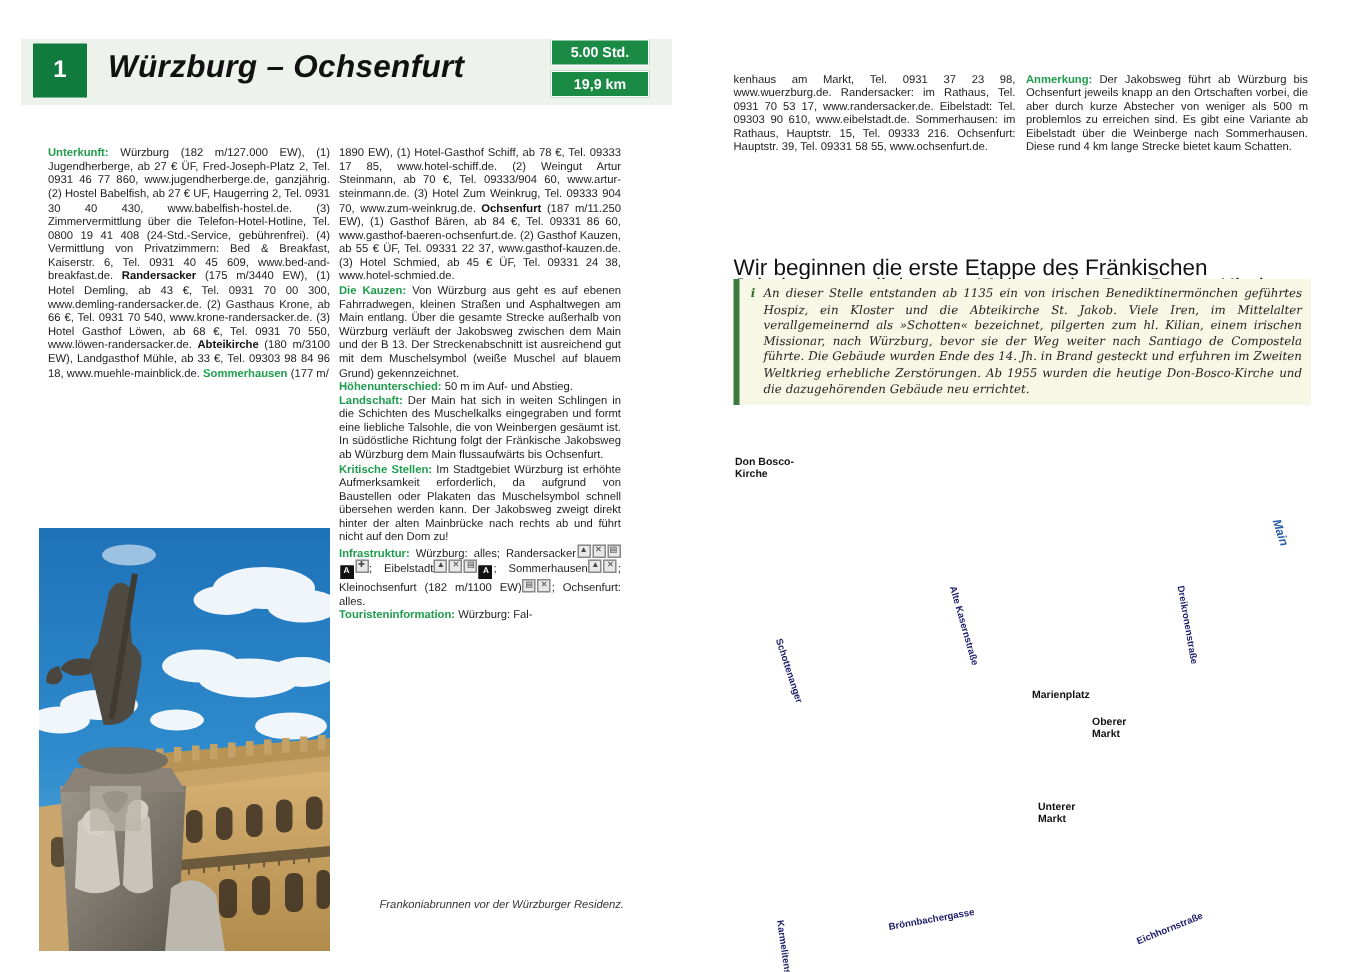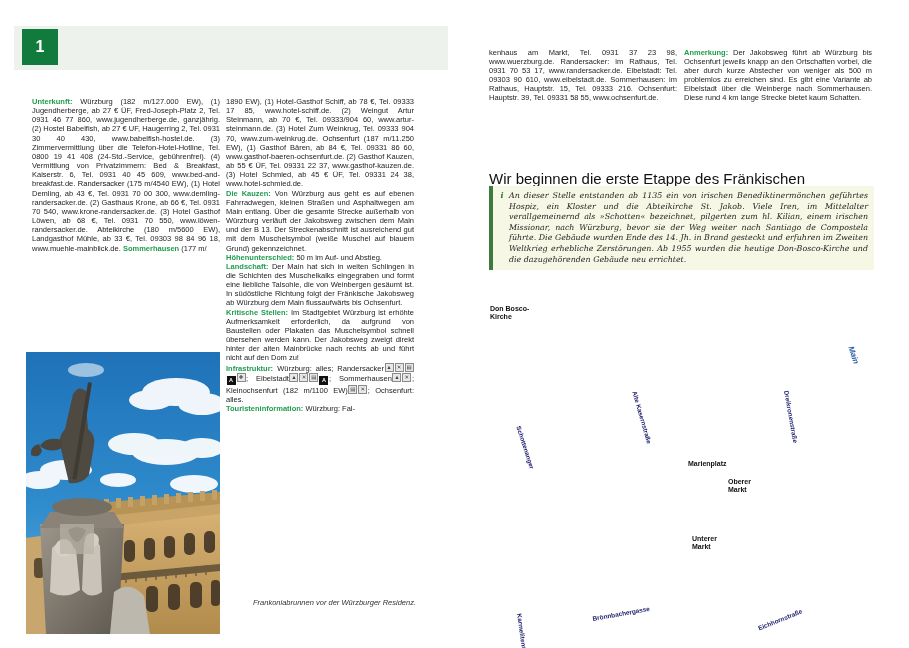--- a/index.html
+++ b/index.html
@@ -21,21 +21,21 @@
   .badge{background:#1a8a44;color:#fff;font-size:9.5px;font-weight:bold;
          text-align:center;padding:2.5px 0;margin-bottom:3px;border:1px solid #fff;}
 
   
   .col{position:absolute;top:97px;width:188px;font-size:7.5px;line-height:9.15px;
        text-align:justify;color:#1d1d1d;}
   .col.c1{left:32px;}
   .col.c2{left:226px;}
   .col p{margin:0;}
   .lbl{color:#1f9c4d;font-weight:bold;}
-  .lbl-dark{font-weight:normal;color:#111;}
+  .lbl-dark{font-weight:bold;color:#111;}
   b{font-weight:bold;}
   .sym{display:inline-block;width:7px;height:7px;border:1px solid #8a8a8a;
        background:#e8e8e8;vertical-align:-1px;margin:0 .5px;position:relative;}
   .sym.solid{background:#111;border-color:#111;color:#fff;font-size:5.5px;
              text-align:center;line-height:7px;font-weight:bold;}
   .sym i{position:absolute;left:0;right:0;top:0;bottom:0;font-size:5.5px;
          font-style:normal;line-height:7px;text-align:center;color:#444;}
 
   .photo{position:absolute;left:26px;top:352px;width:194px;height:282px;
          overflow:hidden;background:#1d6fb0;}
@@ -68,26 +68,31 @@
 </style>
 </head>
 <body>
 
 <div class="page">
 
   <div class="left-page">
 
     <div class="header-band"></div>
     <div class="stage-num">1</div>
+    <div class="stage-title">Würzburg – Ochsenfurt</div>
+    <div class="badges">
+      <div class="badge">5.00 Std.</div>
+      <div class="badge">19,9 km</div>
+    </div>
 
     <div class="col c1">
       <p>
         <span class="lbl">Unterkunft:</span><span> Würzburg (182 m/127.000 EW), (1) Jugendherberge, ab 27 € ÜF, Fred-Joseph-Platz 2, Tel. 0931 46 77 860, www.jugendherberge.de, ganzjährig. (2) Hostel Babelfish, ab 27 € UF, Haugerring 2, Tel. 0931 30 40 430, www.babelfish-hostel.de. (3) Zimmervermittlung über die Telefon-Hotel-Hotline, Tel. 0800 19 41 408 (24-Std.-Service, gebührenfrei). (4) Vermittlung von Privatzimmern: Bed &amp; Breakfast, Kaiserstr. 6, Tel. 0931 40 45 609, www.bed-and-breakfast.de.</span>
-        <span class="lbl-dark">Randersacker</span><span> (175 m/4540 EW), (1) Hotel Demling, ab 43 €, Tel. 0931 70 00 300, www.demling-randersacker.de. (2) Gasthaus Krone, ab 66 €, Tel. 0931 70 540, www.krone-randersacker.de. (3) Hotel Gasthof Löwen, ab 68 €, Tel. 0931 70 550, www.löwen-randersacker.de.</span>
-        <span class="lbl-dark">Abteikirche</span><span> (180 m/5600 EW), Landgasthof Mühle, ab 33 €, Tel. 09303 98 84 96 18, www.muehle-mainblick.de.</span>
+        <span class="lbl-dark">Randersacker</span><span> (175 m/3440 EW), (1) Hotel Demling, ab 43 €, Tel. 0931 70 00 300, www.demling-randersacker.de. (2) Gasthaus Krone, ab 66 €, Tel. 0931 70 540, www.krone-randersacker.de. (3) Hotel Gasthof Löwen, ab 68 €, Tel. 0931 70 550, www.löwen-randersacker.de.</span>
+        <span class="lbl-dark">Abteikirche</span><span> (180 m/3100 EW), Landgasthof Mühle, ab 33 €, Tel. 09303 98 84 96 18, www.muehle-mainblick.de.</span>
         <span class="lbl">Sommerhausen</span><span> (177 m/</span>
       </p>
     </div>
 
     <div class="col c2">
       <p>
         <span>1890 EW), (1) Hotel-Gasthof Schiff, ab 78 €, Tel. 09333 17 85, www.hotel-schiff.de. (2) Weingut Artur Steinmann, ab 70 €, Tel. 09333/904 60, www.artur-steinmann.de. (3) Hotel Zum Weinkrug, Tel. 09333 904 70, www.zum-weinkrug.de. </span><span class="lbl-dark">Ochsenfurt</span><span> (187 m/11.250 EW), (1) Gasthof Bären, ab 84 €, Tel. 09331 86 60, www.gasthof-baeren-ochsenfurt.de. (2) Gasthof Kauzen, ab 55 € ÜF, Tel. 09331 22 37, www.gasthof-kauzen.de. (3) Hotel Schmied, ab 45 € ÜF, Tel. 09331 24 38, www.hotel-schmied.de.</span>
       </p>
       <p>
         <span class="lbl">Die Kauzen:</span><span> Von Würzburg aus geht es auf ebenen Fahrradwegen, kleinen Straßen und Asphaltwegen am Main entlang. Über die gesamte Strecke außerhalb von Würzburg verläuft der Jakobsweg zwischen dem Main und der B 13. Der Streckenabschnitt ist ausreichend gut mit dem Muschelsymbol (weiße Muschel auf blauem Grund) gekennzeichnet.</span>

